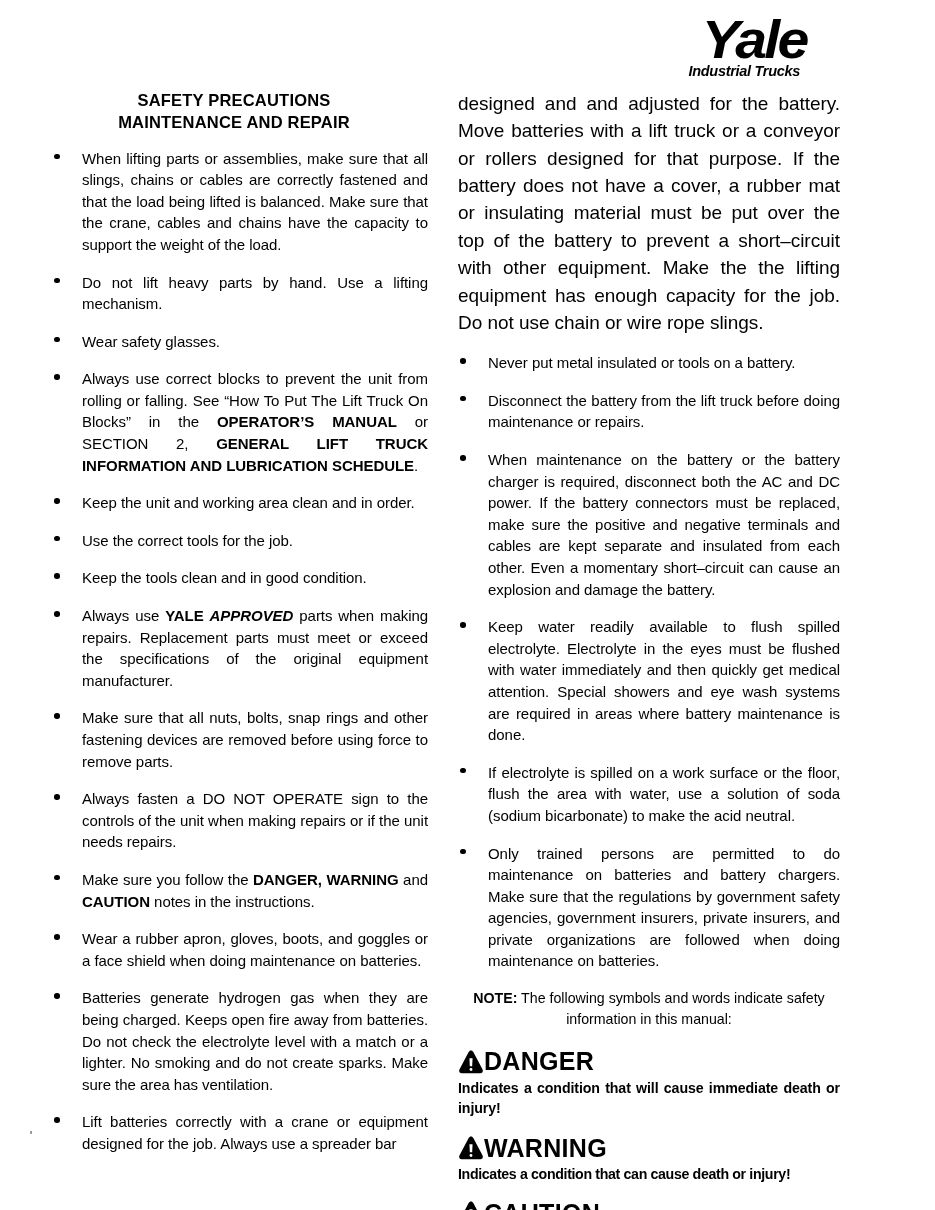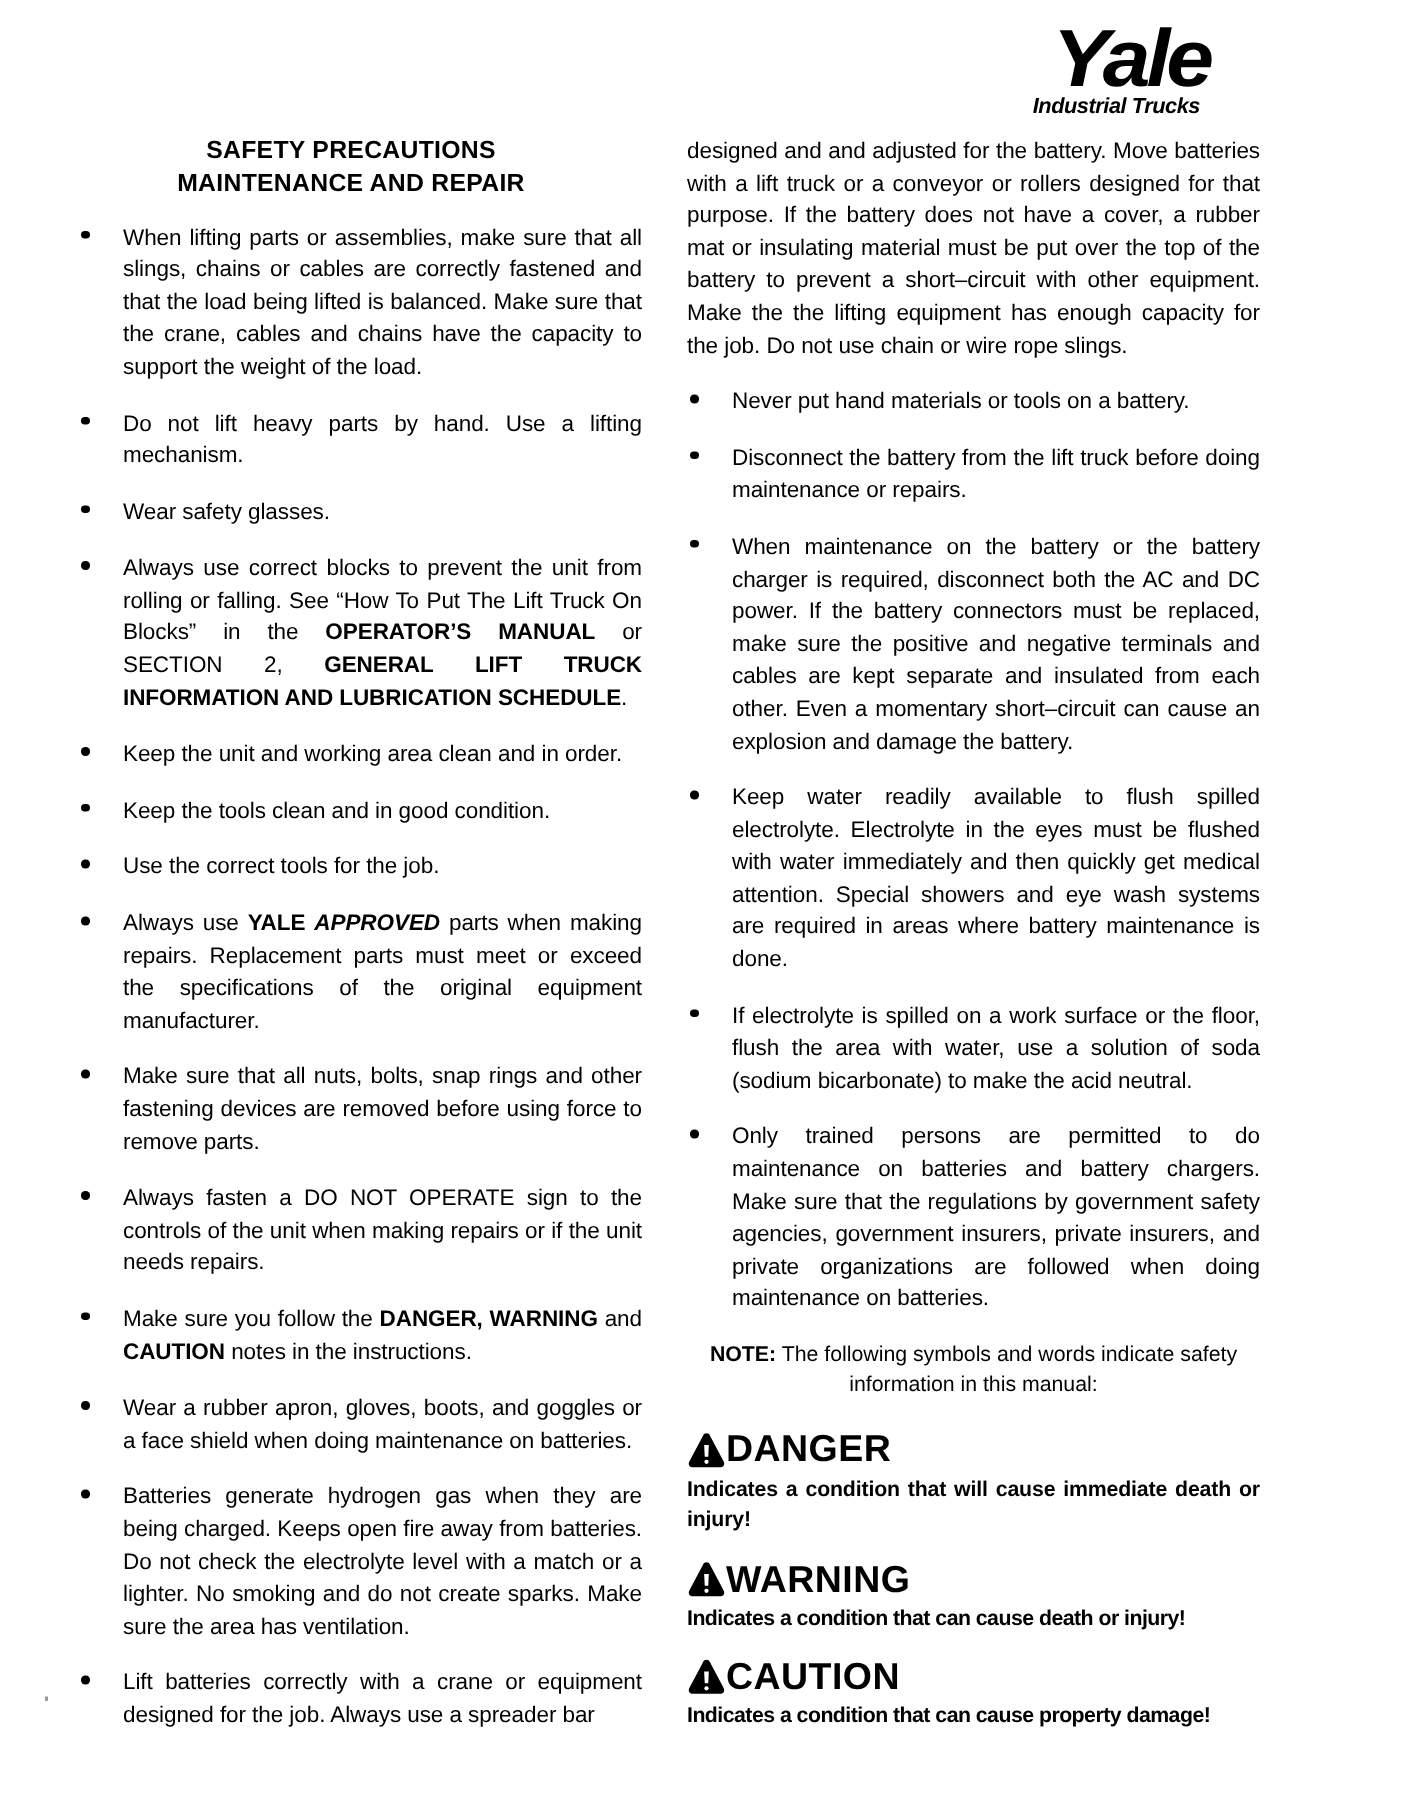--- a/index.html
+++ b/index.html
@@ -93,21 +93,21 @@
     width: 5.5px;
     height: 5.5px;
     background: #000;
     border-radius: 50%;
   }
   
   ul.bullets > li.flush { text-align: left; }
 
   p.para {
     margin: 0 0 16px 0;
-    font-size: 15px;
+    font-size: 19px;
     line-height: 1.44;
     text-align: justify;
     letter-spacing: -0.05px;
   }
   p.note {
     margin: 14px 0 20px 0;
     font-size: 14.2px;
     line-height: 1.44;
     text-align: center;
   }
@@ -162,36 +162,36 @@
     <div class="section-title">
       <div>SAFETY PRECAUTIONS</div>
       <div>MAINTENANCE AND REPAIR</div>
     </div>
     <ul class="bullets" id="left-bullets">
         <li><span class="dot"></span><span>When lifting parts or assemblies, make sure that all slings, chains or cables are correctly fastened and that the load being lifted is balanced. Make sure that the crane, cables and chains have the capacity to support the weight of the load.</span></li>
         <li><span class="dot"></span><span>Do not lift heavy parts by hand. Use a lifting mechanism.</span></li>
         <li class="flush"><span class="dot"></span><span>Wear safety glasses.</span></li>
         <li><span class="dot"></span><span>Always use correct blocks to prevent the unit from rolling or falling. See “How To Put The Lift Truck On Blocks” in the <b>OPERATOR’S MANUAL</b> or SECTION 2, <b>GENERAL LIFT TRUCK INFORMATION AND LUBRICATION SCHEDULE</b>.</span></li>
         <li class="flush"><span class="dot"></span><span>Keep the unit and working area clean and in order.</span></li>
+        <li class="flush"><span class="dot"></span><span>Use the correct tools for the job.</span></li>
         <li class="flush"><span class="dot"></span><span>Keep the tools clean and in good condition.</span></li>
-        <li class="flush"><span class="dot"></span><span>Use the correct tools for the job.</span></li>
         <li><span class="dot"></span><span>Always use <b>YALE</b> <span class="bi">APPROVED</span> parts when making repairs. Replacement parts must meet or exceed the specifications of the original equipment manufacturer.</span></li>
         <li><span class="dot"></span><span>Make sure that all nuts, bolts, snap rings and other fastening devices are removed before using force to remove parts.</span></li>
         <li><span class="dot"></span><span>Always fasten a DO NOT OPERATE sign to the controls of the unit when making repairs or if the unit needs repairs.</span></li>
         <li><span class="dot"></span><span>Make sure you follow the <b>DANGER, WARNING</b> and <b>CAUTION</b> notes in the instructions.</span></li>
         <li><span class="dot"></span><span>Wear a rubber apron, gloves, boots, and goggles or a face shield when doing maintenance on batteries.</span></li>
         <li><span class="dot"></span><span>Batteries generate hydrogen gas when they are being charged. Keeps open fire away from batteries. Do not check the electrolyte level with a match or a lighter. No smoking and do not create sparks. Make sure the area has ventilation.</span></li>
         <li><span class="dot"></span><span>Lift batteries correctly with a crane or equipment designed for the job. Always use a spreader bar</span></li>
       </ul>
   </div>
 
   <div class="col col-right">
     <p class="para">designed and and adjusted for the battery. Move batteries with a lift truck or a conveyor or rollers designed for that purpose. If the battery does not have a cover, a rubber mat or insulating material must be put over the top of the battery to prevent a short–circuit with other equipment. Make the the lifting equipment has enough capacity for the job. Do not use chain or wire rope slings.</p>
     <ul class="bullets" id="right-bullets">
-        <li class="flush"><span class="dot"></span><span>Never put hand materials or tools on a battery.</span></li>
+        <li class="flush"><span class="dot"></span><span>Never put metal insulated or tools on a battery.</span></li>
         <li><span class="dot"></span><span>Disconnect the battery from the lift truck before doing maintenance or repairs.</span></li>
         <li><span class="dot"></span><span>When maintenance on the battery or the battery charger is required, disconnect both the AC and DC power. If the battery connectors must be replaced, make sure the positive and negative terminals and cables are kept separate and insulated from each other. Even a momentary short–circuit can cause an explosion and damage the battery.</span></li>
         <li><span class="dot"></span><span>Keep water readily available to flush spilled electrolyte. Electrolyte in the eyes must be flushed with water immediately and then quickly get medical attention. Special showers and eye wash systems are required in areas where battery maintenance is done.</span></li>
         <li><span class="dot"></span><span>If electrolyte is spilled on a work surface or the floor, flush the area with water, use a solution of soda (sodium bicarbonate) to make the acid neutral.</span></li>
         <li><span class="dot"></span><span>Only trained persons are permitted to do maintenance on batteries and battery chargers. Make sure that the regulations by government safety agencies, government insurers, private insurers, and private organizations are followed when doing maintenance on batteries.</span></li>
       </ul>
     <p class="note"><b>NOTE:</b><span> The following symbols and words indicate safety information in this manual:</span></p>
     <div id="hazard-list">
         <div class="hazard">
           <div class="hazard-head">

